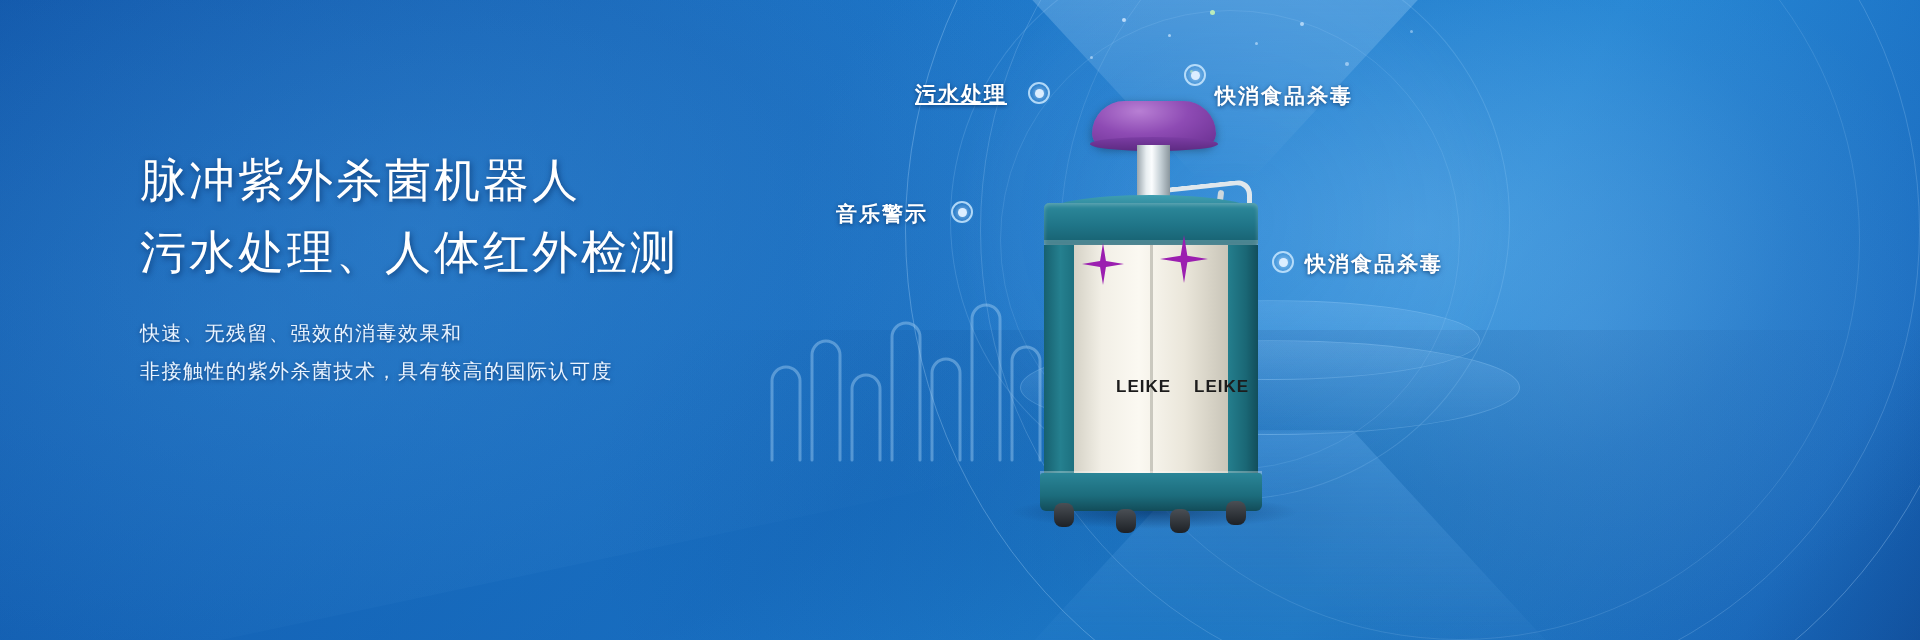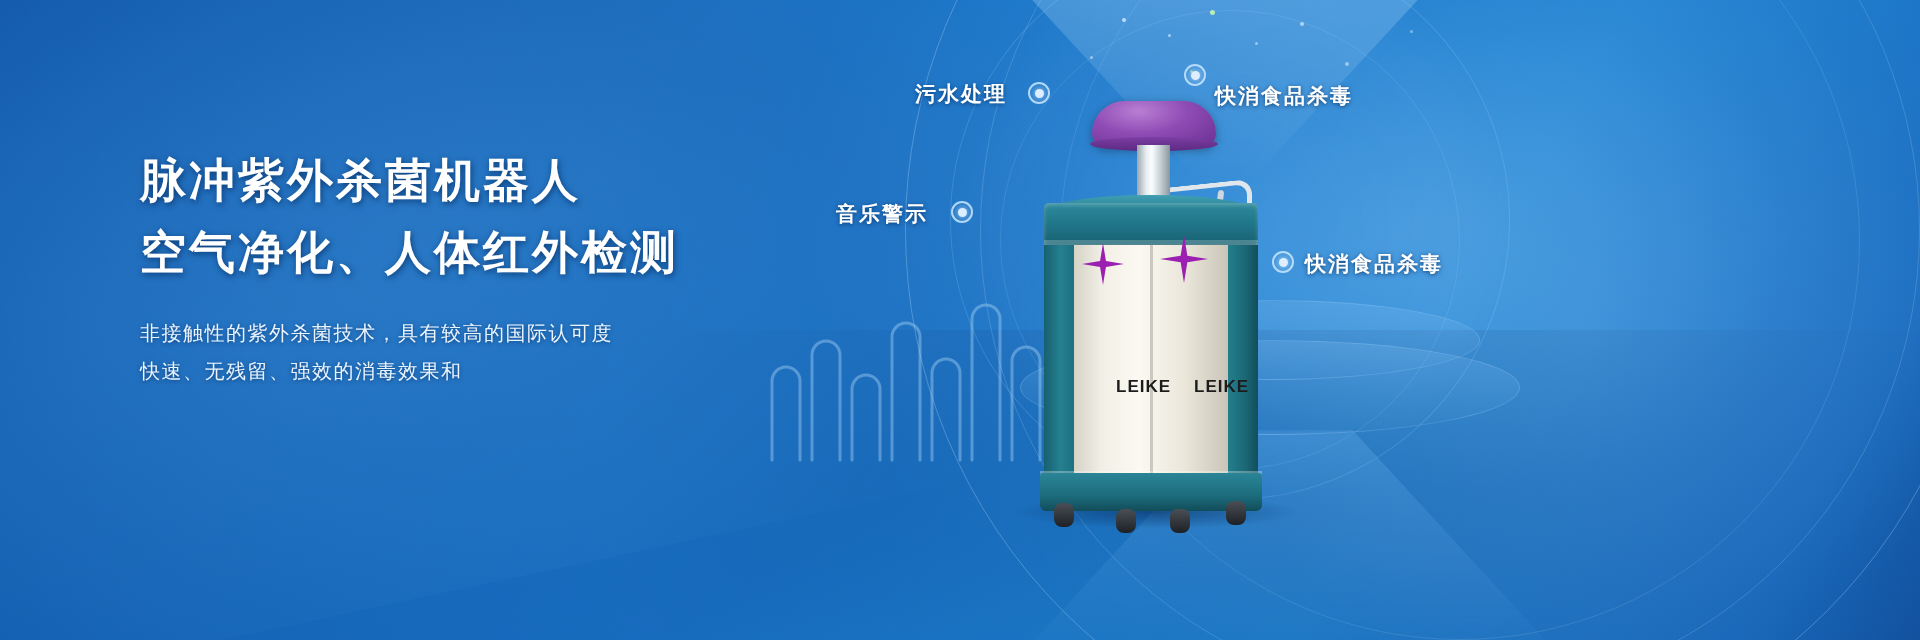--- a/index.html
+++ b/index.html
@@ -85,21 +85,21 @@
   .feat {
     position:absolute; color:#ffffff; white-space:nowrap;
     font-family:"Liberation Serif", serif; font-weight:bold;
     font-size:21px; letter-spacing:2px;
     text-shadow:0 1px 4px rgba(0,40,90,.75);
   }
 
   
   .copy { position:absolute; left:140px; top:150px; width:720px; }
   .title-1, .title-2 {
-    color:#ffffff; font-family:"Liberation Serif", serif; font-weight:bold;
+    color:#ffffff; font-family:"Liberation Serif", serif; font-weight:normal;
     letter-spacing:3px; text-shadow:1px 2px 6px rgba(0,35,85,.7);
   }
   .title-1 { font-size:46px; line-height:62px; }
   .title-2 { font-size:46px; line-height:62px; margin-top:10px; }
   .sub { margin-top:30px; }
   .sub-line {
     color:#eaf4ff; font-family:"Liberation Serif", serif;
     font-size:20px; line-height:38px; letter-spacing:1.5px;
     text-shadow:0 1px 4px rgba(0,35,85,.6);
   }
@@ -265,28 +265,28 @@
         <path d="M172 175 L172 88 a14 14 0 0 1 28 0 L200 175"></path>
         <path d="M212 175 L212 34 a14 14 0 0 1 28 0 L240 175"></path>
         <path d="M252 175 L252 76 a14 14 0 0 1 28 0 L280 175"></path>
         <path d="M292 175 L292 20 a14 14 0 0 1 28 0 L320 175"></path>
       </g>
     </svg>
   </div>
 
   <div class="copy">
     <div class="title-1">脉冲紫外杀菌机器人</div>
-    <div class="title-2">空气净化、人体红外检测</div>
+    <div class="title-2">污水处理、人体红外检测</div>
     <div class="sub">
+      <div class="sub-line">快速、无残留、强效的消毒效果和</div>
       <div class="sub-line">非接触性的紫外杀菌技术，具有较高的国际认可度</div>
-      <div class="sub-line">快速、无残留、强效的消毒效果和</div>
     </div>
   </div>
 
-  <div class="feat" style="left:915px;  top:80px;">污水处理</div>
+  <div class="feat" style="left:915px;  top:80px;text-decoration:underline;">污水处理</div>
   <div class="node" style="left:1028px; top:82px;"></div>
 
   <div class="feat" style="left:1215px; top:62px;margin-top:20px;">快消食品杀毒</div>
   <div class="node" style="left:1184px; top:64px;"></div>
 
   <div class="feat" style="left:836px;  top:200px;">音乐警示</div>
   <div class="node" style="left:951px;  top:201px;"></div>
 
   <div class="feat" style="left:1305px; top:250px;">快消食品杀毒</div>
   <div class="node" style="left:1272px; top:251px;"></div>

